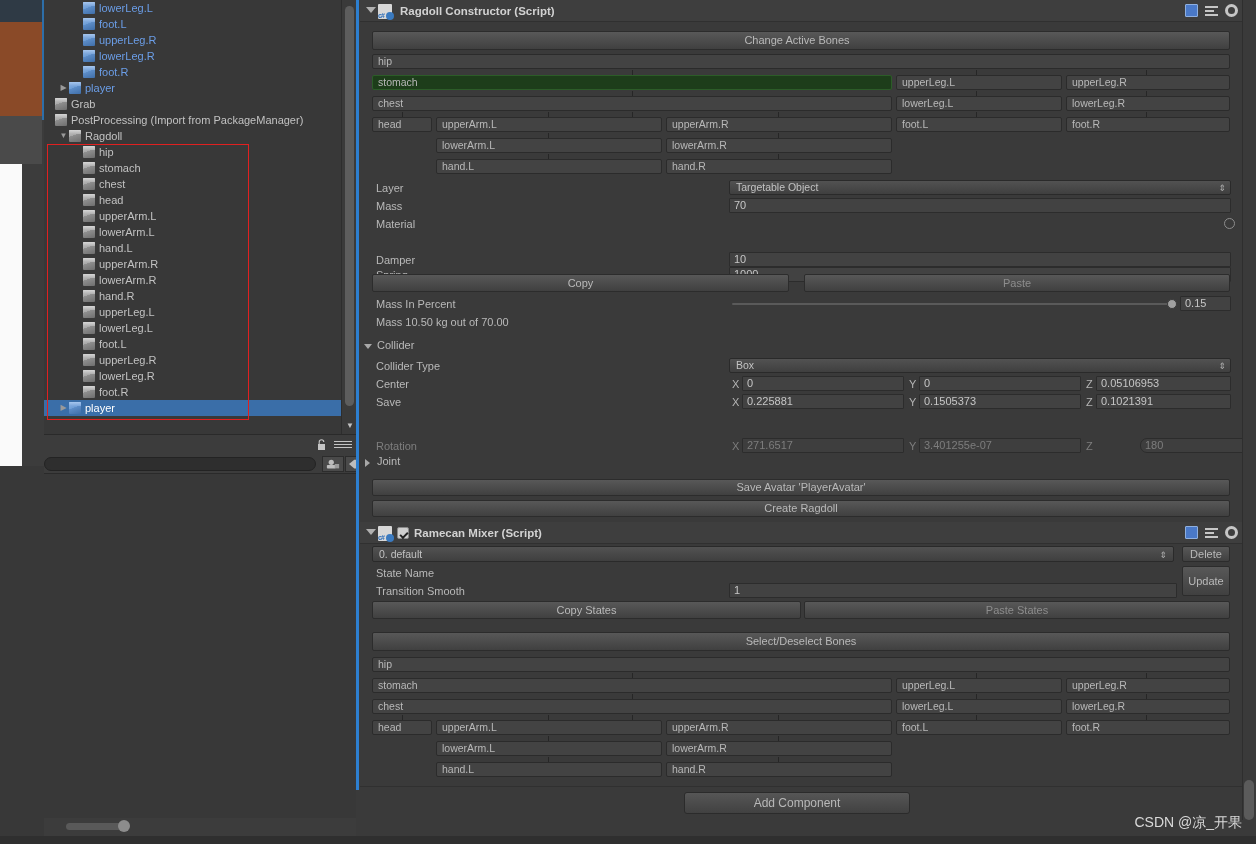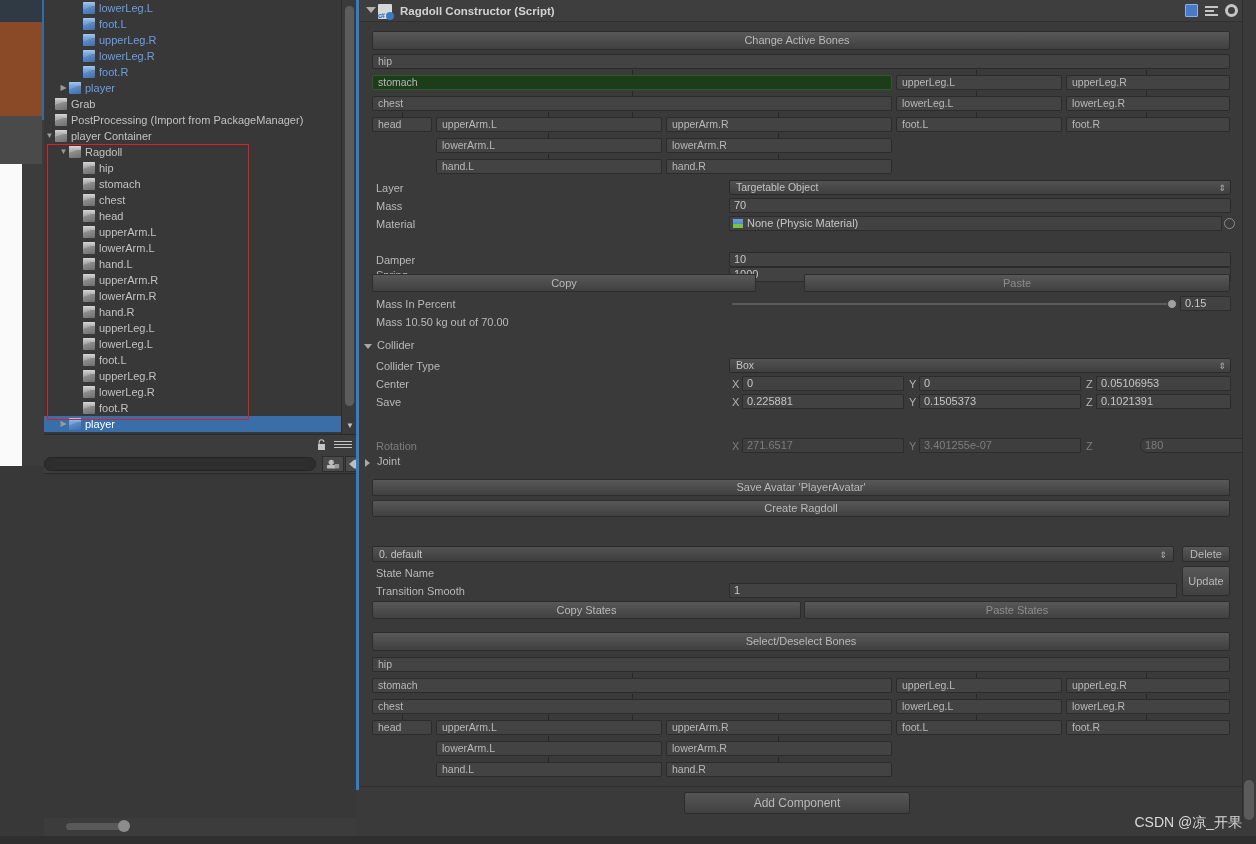--- a/index.html
+++ b/index.html
@@ -160,21 +160,20 @@
   <div class="hier">
     <div id="hier-rows">
         <div class="hrow prefab" style="padding-left: 28px;"><span class="twisty">&nbsp;</span><span class="cube prefab-cube"></span><span class="lbl">lowerLeg.L</span></div>
         <div class="hrow prefab" style="padding-left: 28px;"><span class="twisty">&nbsp;</span><span class="cube prefab-cube"></span><span class="lbl">foot.L</span></div>
         <div class="hrow prefab" style="padding-left: 28px;"><span class="twisty">&nbsp;</span><span class="cube prefab-cube"></span><span class="lbl">upperLeg.R</span></div>
         <div class="hrow prefab" style="padding-left: 28px;"><span class="twisty">&nbsp;</span><span class="cube prefab-cube"></span><span class="lbl">lowerLeg.R</span></div>
         <div class="hrow prefab" style="padding-left: 28px;"><span class="twisty">&nbsp;</span><span class="cube prefab-cube"></span><span class="lbl">foot.R</span></div>
         <div class="hrow prefab" style="padding-left: 14px;"><span class="twisty">▶</span><span class="cube prefab-cube"></span><span class="lbl">player</span></div>
         <div class="hrow" style="padding-left: 0px;"><span class="twisty">&nbsp;</span><span class="cube"></span><span class="lbl">Grab</span></div>
         <div class="hrow" style="padding-left: 0px;"><span class="twisty">&nbsp;</span><span class="cube"></span><span class="lbl">PostProcessing (Import from PackageManager)</span></div>
-        <div class="hrow" style="padding-left: 0px;"><span class="twisty">▼</span><span class="cube"></span><span class="lbl">player Container</span></div>
         <div class="hrow" style="padding-left: 14px;"><span class="twisty">▼</span><span class="cube"></span><span class="lbl">Ragdoll</span></div>
         <div class="hrow" style="padding-left: 28px;"><span class="twisty">&nbsp;</span><span class="cube"></span><span class="lbl">hip</span></div>
         <div class="hrow" style="padding-left: 28px;"><span class="twisty">&nbsp;</span><span class="cube"></span><span class="lbl">stomach</span></div>
         <div class="hrow" style="padding-left: 28px;"><span class="twisty">&nbsp;</span><span class="cube"></span><span class="lbl">chest</span></div>
         <div class="hrow" style="padding-left: 28px;"><span class="twisty">&nbsp;</span><span class="cube"></span><span class="lbl">head</span></div>
         <div class="hrow" style="padding-left: 28px;"><span class="twisty">&nbsp;</span><span class="cube"></span><span class="lbl">upperArm.L</span></div>
         <div class="hrow" style="padding-left: 28px;"><span class="twisty">&nbsp;</span><span class="cube"></span><span class="lbl">lowerArm.L</span></div>
         <div class="hrow" style="padding-left: 28px;"><span class="twisty">&nbsp;</span><span class="cube"></span><span class="lbl">hand.L</span></div>
         <div class="hrow" style="padding-left: 28px;"><span class="twisty">&nbsp;</span><span class="cube"></span><span class="lbl">upperArm.R</span></div>
         <div class="hrow" style="padding-left: 28px;"><span class="twisty">&nbsp;</span><span class="cube"></span><span class="lbl">lowerArm.R</span></div>
@@ -297,38 +296,34 @@
       </span>
     </div>
 
     <div class="prow" style="top:197px;">
       <span class="plabel">Mass</span>
       <span class="pfield" style="left:373px;width:502px;top:1px;">70</span>
     </div>
 
     <div class="prow" style="top:215px;">
       <span class="plabel">Material</span>
-      <span class="pfield" style="left:373px;width:493px;top:1px;padding-left:17px;">
-        <span class="matcolor" style="left:3px;top:2px;"></span>
-        <span>None (Physic Material)</span>
-      </span>
       <span class="circ-btn" style="left:868px;top:3px;"></span>
     </div>
 
     <div class="prow" style="top:233px;margin-top:33px;">
       <span class="plabel">Spring</span>
       <span class="pfield" style="left:373px;width:502px;top:1px;">1000</span>
     </div>
 
     <div class="prow" style="top:251px;">
       <span class="plabel">Damper</span>
       <span class="pfield" style="left:373px;width:502px;top:1px;">10</span>
     </div>
 
-    <div class="barbtn" style="left:16px;top:274px;width:384px;height:18px;line-height:16px;">Copy</div>
+    <div class="barbtn" style="left:16px;top:274px;width:417px;height:18px;line-height:16px;">Copy</div>
     <div class="barbtn" style="left:448px;top:274px;width:426px;height:18px;line-height:16px;color:#8d8d8d;">Paste</div>
 
     <div class="prow" style="top:295px;">
       <span class="plabel">Mass In Percent</span>
       <span class="slider-track" style="left:376px;top:8px;width:436px;"></span>
       <span class="slider-knob" style="left:811px;top:4px;"></span>
       <span class="pfield" style="left:824px;width:51px;top:1px;">0.15</span>
     </div>
 
     <div class="prow" style="top:313px;">
@@ -380,20 +375,35 @@
     </div>
 
     <div class="foldout" style="left:21px;top:455px;">
       <span class="tri-r"></span>
       <span>Joint</span>
     </div>
 
     <div class="barbtn" style="left:16px;top:479px;width:858px;height:17px;line-height:15px;">Save Avatar 'PlayerAvatar'</div>
     <div class="barbtn" style="left:16px;top:500px;width:858px;height:17px;line-height:15px;">Create Ragdoll</div>
 
+    <div class="comp-hdr" style="position:absolute;left:4px;top:522px;width:886px;">
+      <div class="tw"></div>
+      <div class="script-ic"></div>
+      <div class="chk-en"></div>
+      <div class="comp-title" style="left:54px;">Ramecan Mixer (Script)</div>
+      <div class="hdr-icons">
+        <div class="ic-book"></div>
+        <div class="ic-pre">
+          <i style="top:2px;width:13px;"></i>
+            <i style="top:6px;width:9px;"></i>
+            <i style="top:10px;width:13px;"></i>
+        </div>
+        <div class="ic-gear"></div>
+      </div>
+    </div>
 
     <div class="pdrop" style="left:16px;top:546px;width:802px;height:16px;line-height:14px;">
       <span>0. default</span>
       <span class="arr" style="right:6px;">⇕</span>
     </div>
     <div class="barbtn" style="left:826px;top:546px;width:48px;height:16px;line-height:14px;">Delete</div>
     <div class="barbtn" style="left:826px;top:566px;width:48px;height:30px;line-height:28px;">Update</div>
 
     <div class="prow" style="top:564px;">
       <span class="plabel">State Name</span>

